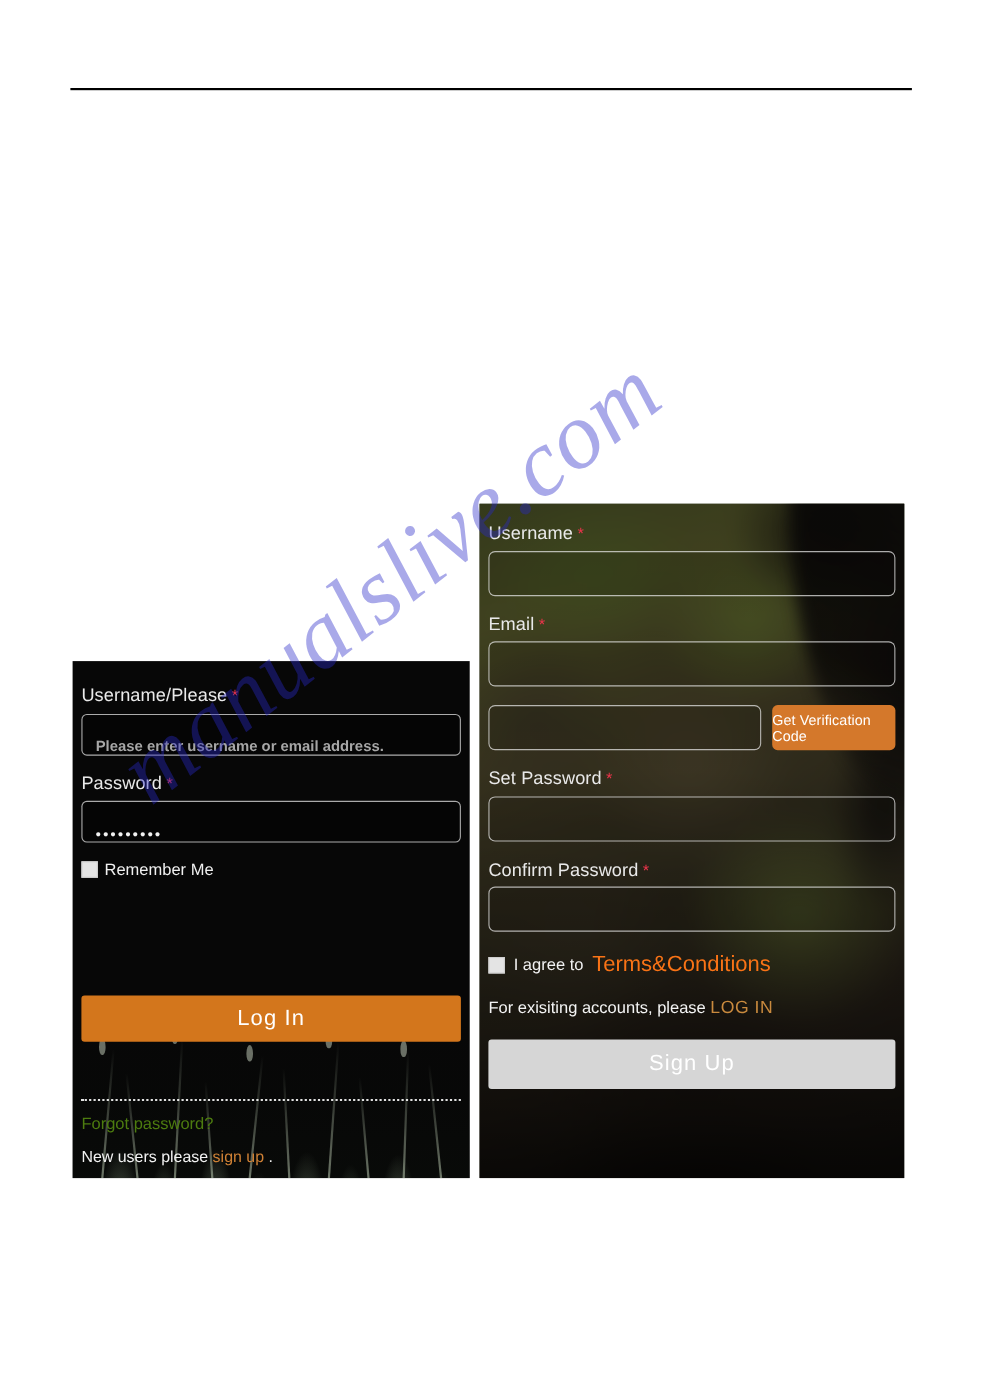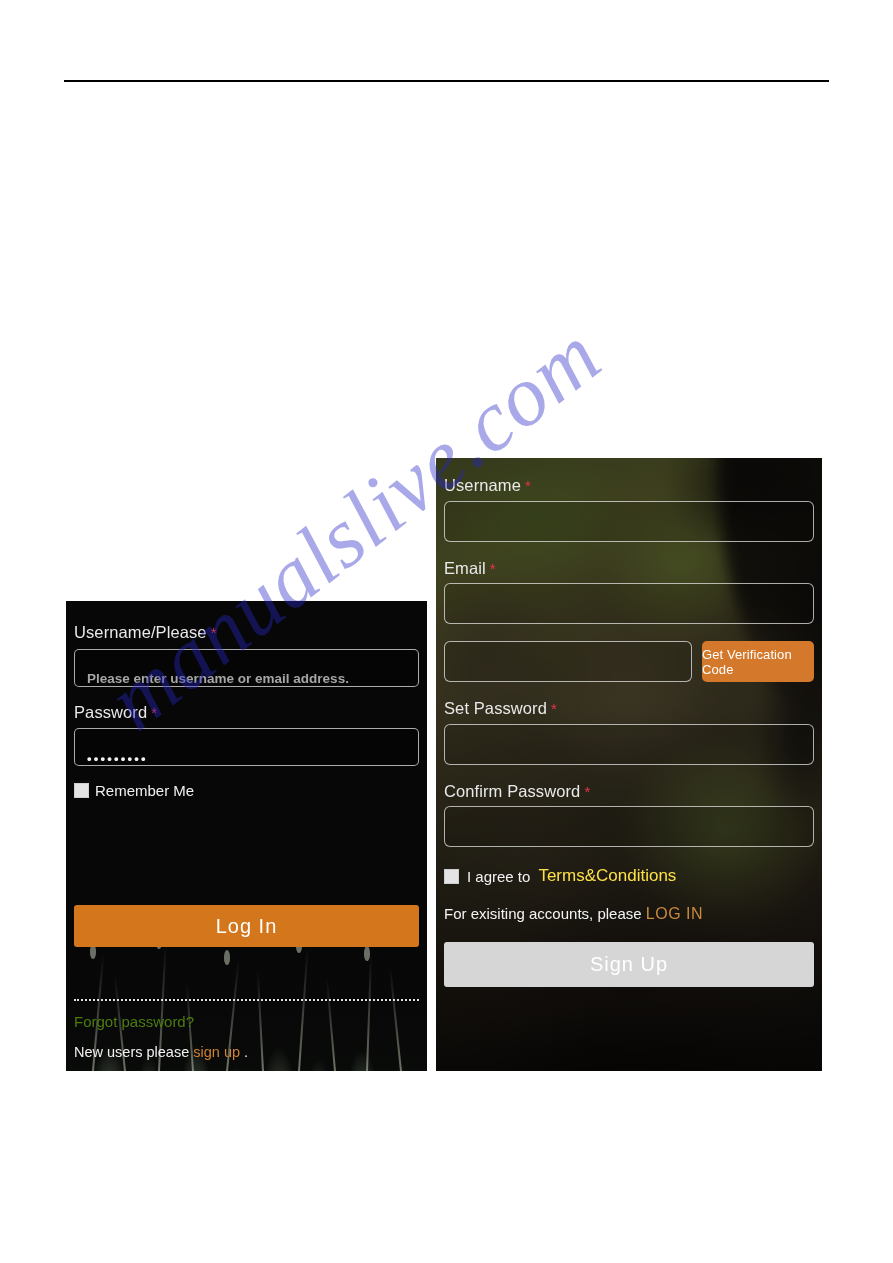--- a/index.html
+++ b/index.html
@@ -266,21 +266,21 @@
     letter-spacing: .1px;
   }
 
   .agree-row {
     display: flex;
     align-items: center;
     gap: 8px;
     margin-top: 19px;
   }
   .agree-row .lbl { color: #f2f2f2; font-size: 15px; }
-  .agree-row .terms { color: #fde047; font-size: 17px; cursor: pointer; }
+  .agree-row .terms { color: #f97316; font-size: 20px; cursor: pointer; }
 
   .existing-row {
     margin-top: 19px;
     color: #f4f4f4;
     font-size: 15px;
     white-space: nowrap;
   }
   .existing-row .link {
     color: #c98a3e;
     font-size: 16px;

